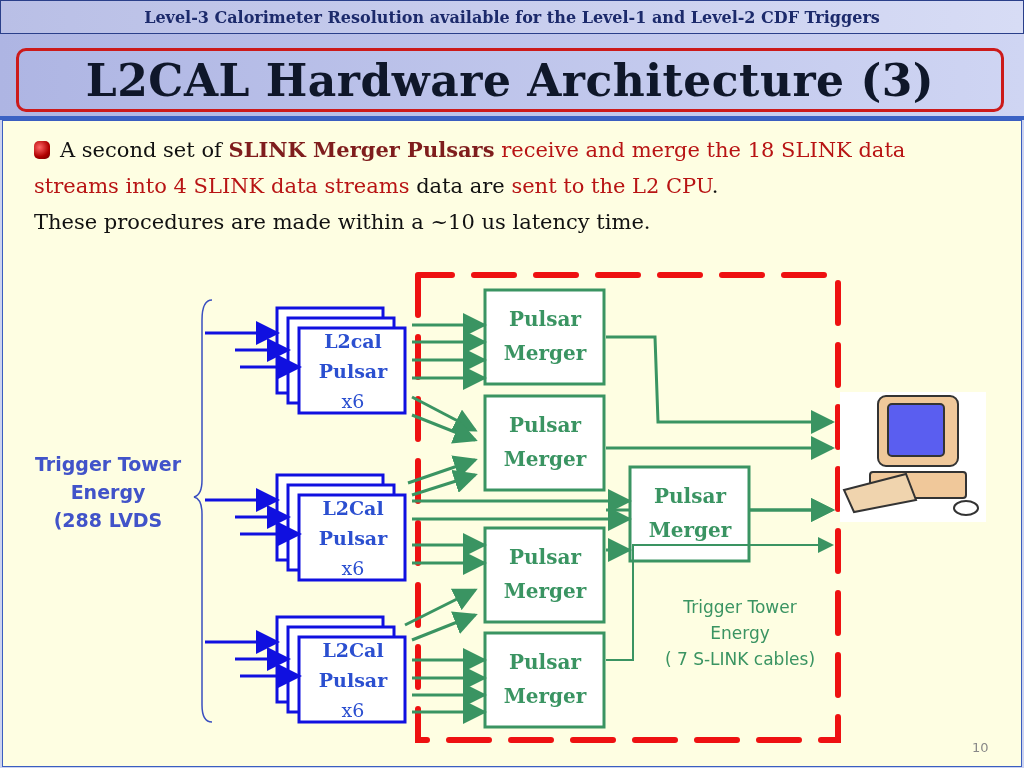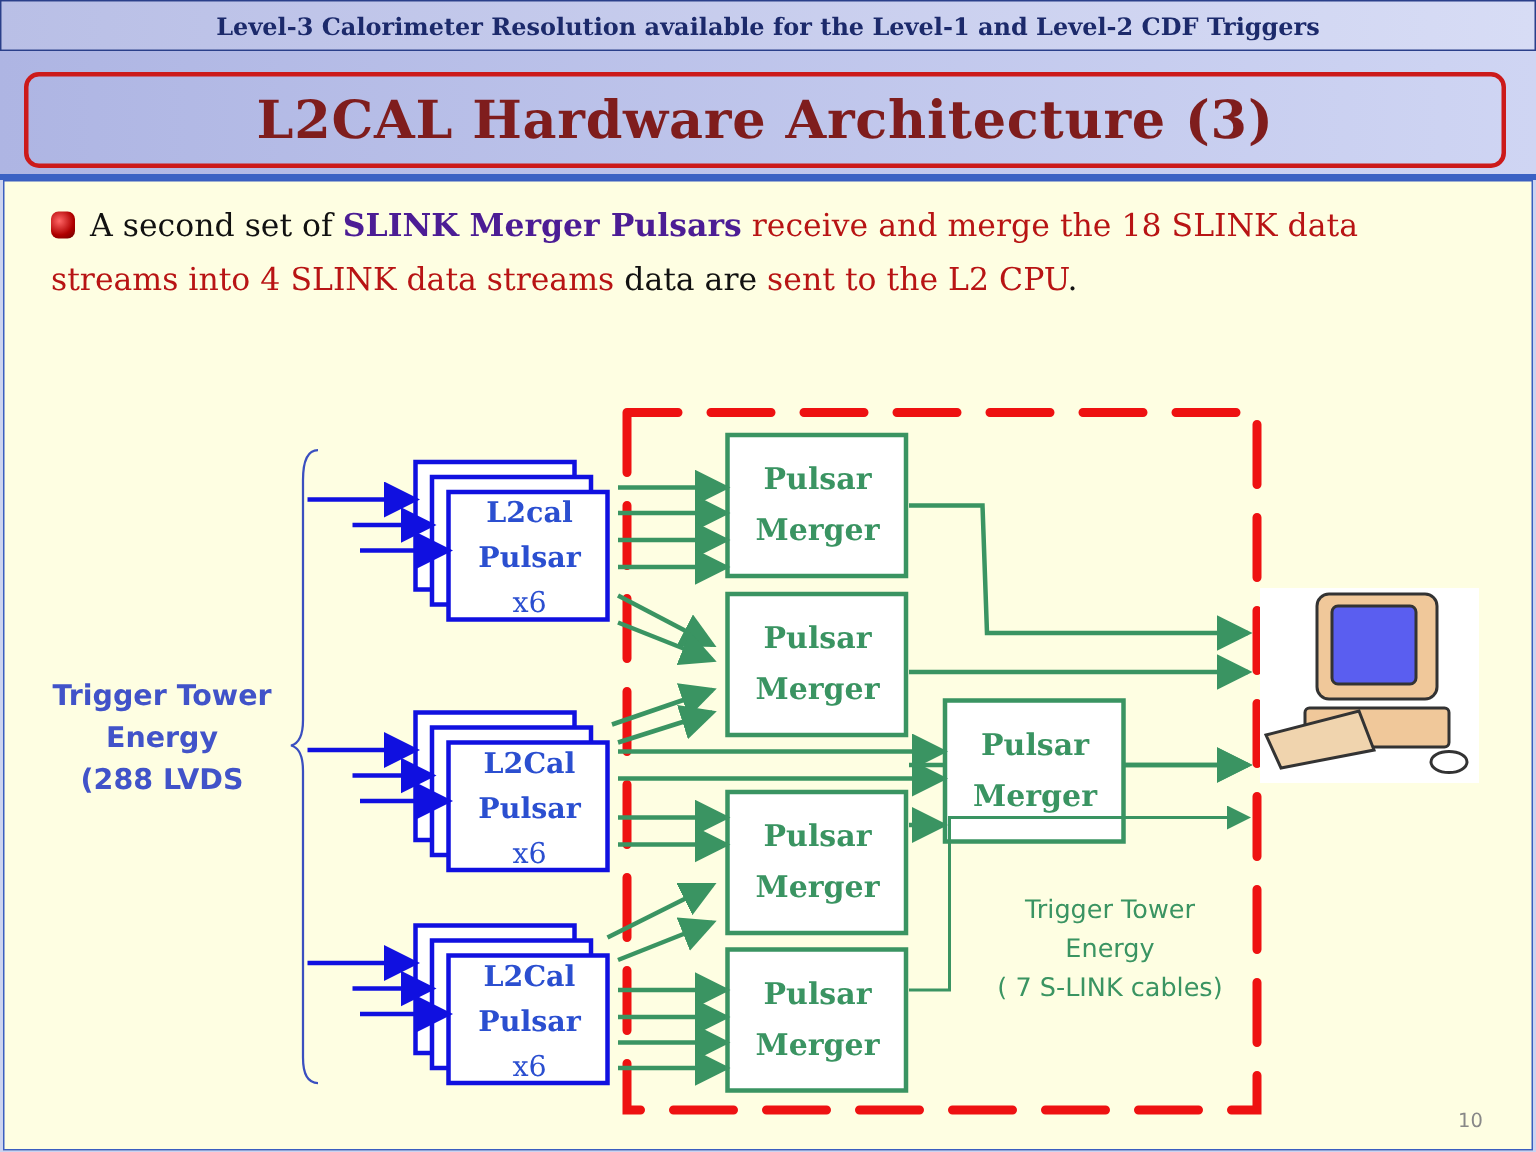--- a/index.html
+++ b/index.html
@@ -1,26 +1,26 @@
 <!DOCTYPE html>
 <html><head>
 <meta charset="utf-8">
 <style>
   html,body{margin:0;padding:0;}
   body{width:1024px;height:768px;position:relative;overflow:hidden;background:#ccd3f0;font-family:"DejaVu Serif",serif;}
   .topbar{position:absolute;left:0;top:0;width:1022px;height:32px;border:1px solid #2a3f8a;background:linear-gradient(90deg,#b9bfe6,#d7dcf5);display:flex;align-items:center;justify-content:center;}
   .topbar span{font-family:"DejaVu Serif",serif;font-weight:bold;font-size:16px;color:#1c2a6b;}
   .titlebar{position:absolute;left:0;top:34px;width:1024px;height:82px;background:linear-gradient(90deg,#aeb5e3,#cfd5f3);}
   .titlebox{position:absolute;left:16px;top:48px;width:988px;height:64px;border:3px solid #cc1a1a;border-radius:10px;box-sizing:border-box;display:flex;align-items:center;justify-content:center;}
-  .titlebox span{font-family:"DejaVu Serif",serif;font-weight:bold;font-size:35px;color:#7f1d1d;letter-spacing:0.5px;}
+  .titlebox span{font-family:"DejaVu Serif",serif;font-weight:bold;font-size:44px;color:#0f172a;letter-spacing:0.5px;}
   .sep{position:absolute;left:0;top:116px;width:1024px;height:4px;background:#3b62c4;}
   .content{position:absolute;left:2px;top:120px;width:1018px;height:645px;background:#fefee2;border:1px solid #3a5ec0;}
   .para{position:absolute;left:34px;top:132px;width:950px;font-family:"DejaVu Serif",serif;font-size:21px;line-height:36px;color:#111;}
   .para .bullet{display:inline-block;width:16px;height:18px;border-radius:5px;background:radial-gradient(circle at 35% 35%,#ff6666,#b00000 60%,#600);vertical-align:-2px;margin-right:10px;}
-  .para b{color:#4c1d95;}
+  .para b{color:#7f1d1d;}
   .red{color:#b81414;}
   .diag{position:absolute;left:0;top:0;}
   .label-lvds{position:absolute;left:18px;top:450px;width:180px;text-align:center;font-family:"DejaVu Sans",sans-serif;font-weight:bold;font-size:19px;line-height:28px;color:#4153c9;}
   .label-slink{position:absolute;left:630px;top:594px;width:220px;text-align:center;font-family:"DejaVu Sans",sans-serif;font-size:17px;line-height:26px;color:#3a9462;}
   .box-text{font-family:"DejaVu Serif",serif;font-weight:bold;}
   .pagenum{position:absolute;left:960px;top:740px;font-family:"DejaVu Sans",sans-serif;font-size:13px;color:#888;margin-left:12px;}
 </style>
 </head>
 <body>
 
@@ -29,20 +29,21 @@
   </div>
 <div class="titlebar"></div>
 <div class="titlebox">
     <span>L2CAL Hardware Architecture (3)</span>
   </div>
 <div class="sep"></div>
 <div class="content"></div>
 
 <div class="para">
   <div><span class="bullet"></span><span>A second set of </span><b>SLINK Merger Pulsars</b><span class="red"> receive and merge the 18 SLINK data streams into 4 SLINK data streams</span><span> data are </span><span class="red">sent to the L2 CPU</span><span>.</span></div>
+  <div>These procedures are made within a ~10 us latency time.</div>
 </div>
 
 <svg class="diag" width="1024" height="768">
   <defs>
     <marker id="ab" markerWidth="8" markerHeight="8" refX="7" refY="4" orient="auto">
         <path d="M0,0 L8,4 L0,8 z" fill="#1010e0"></path>
       </marker>
     <marker id="ag" markerWidth="8" markerHeight="8" refX="7" refY="4" orient="auto">
         <path d="M0,0 L8,4 L0,8 z" fill="#3a9462"></path>
       </marker>

